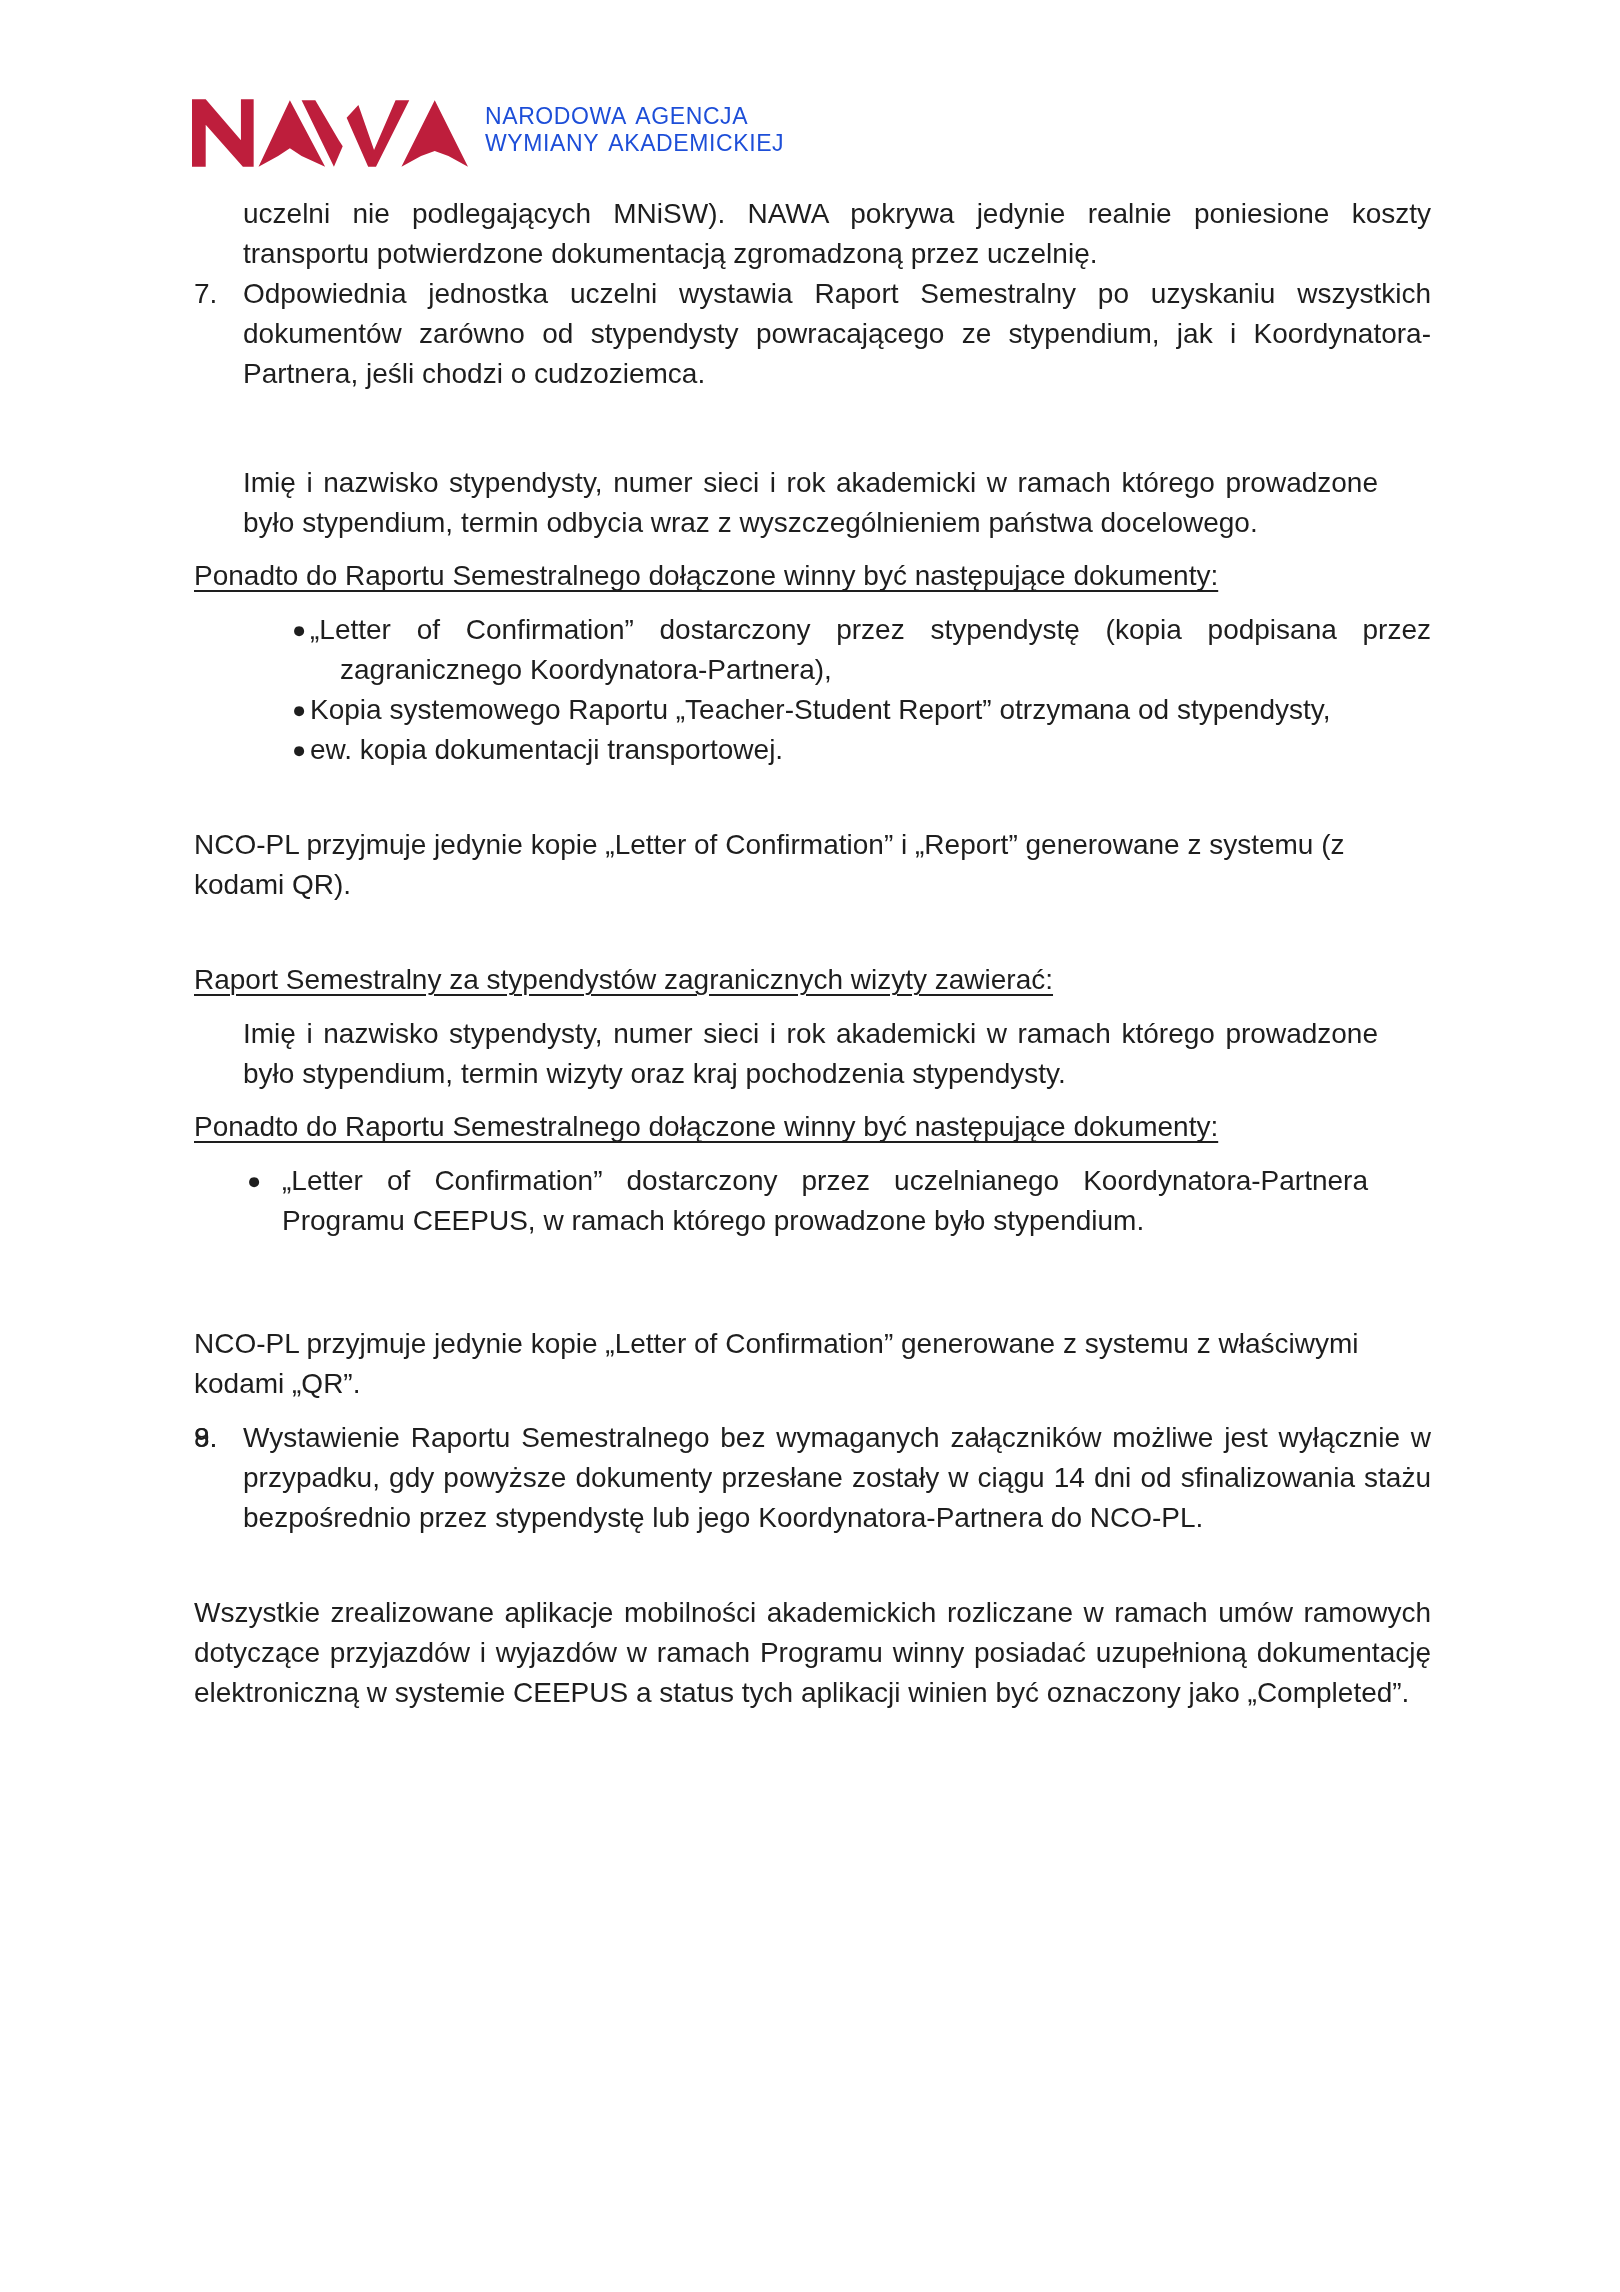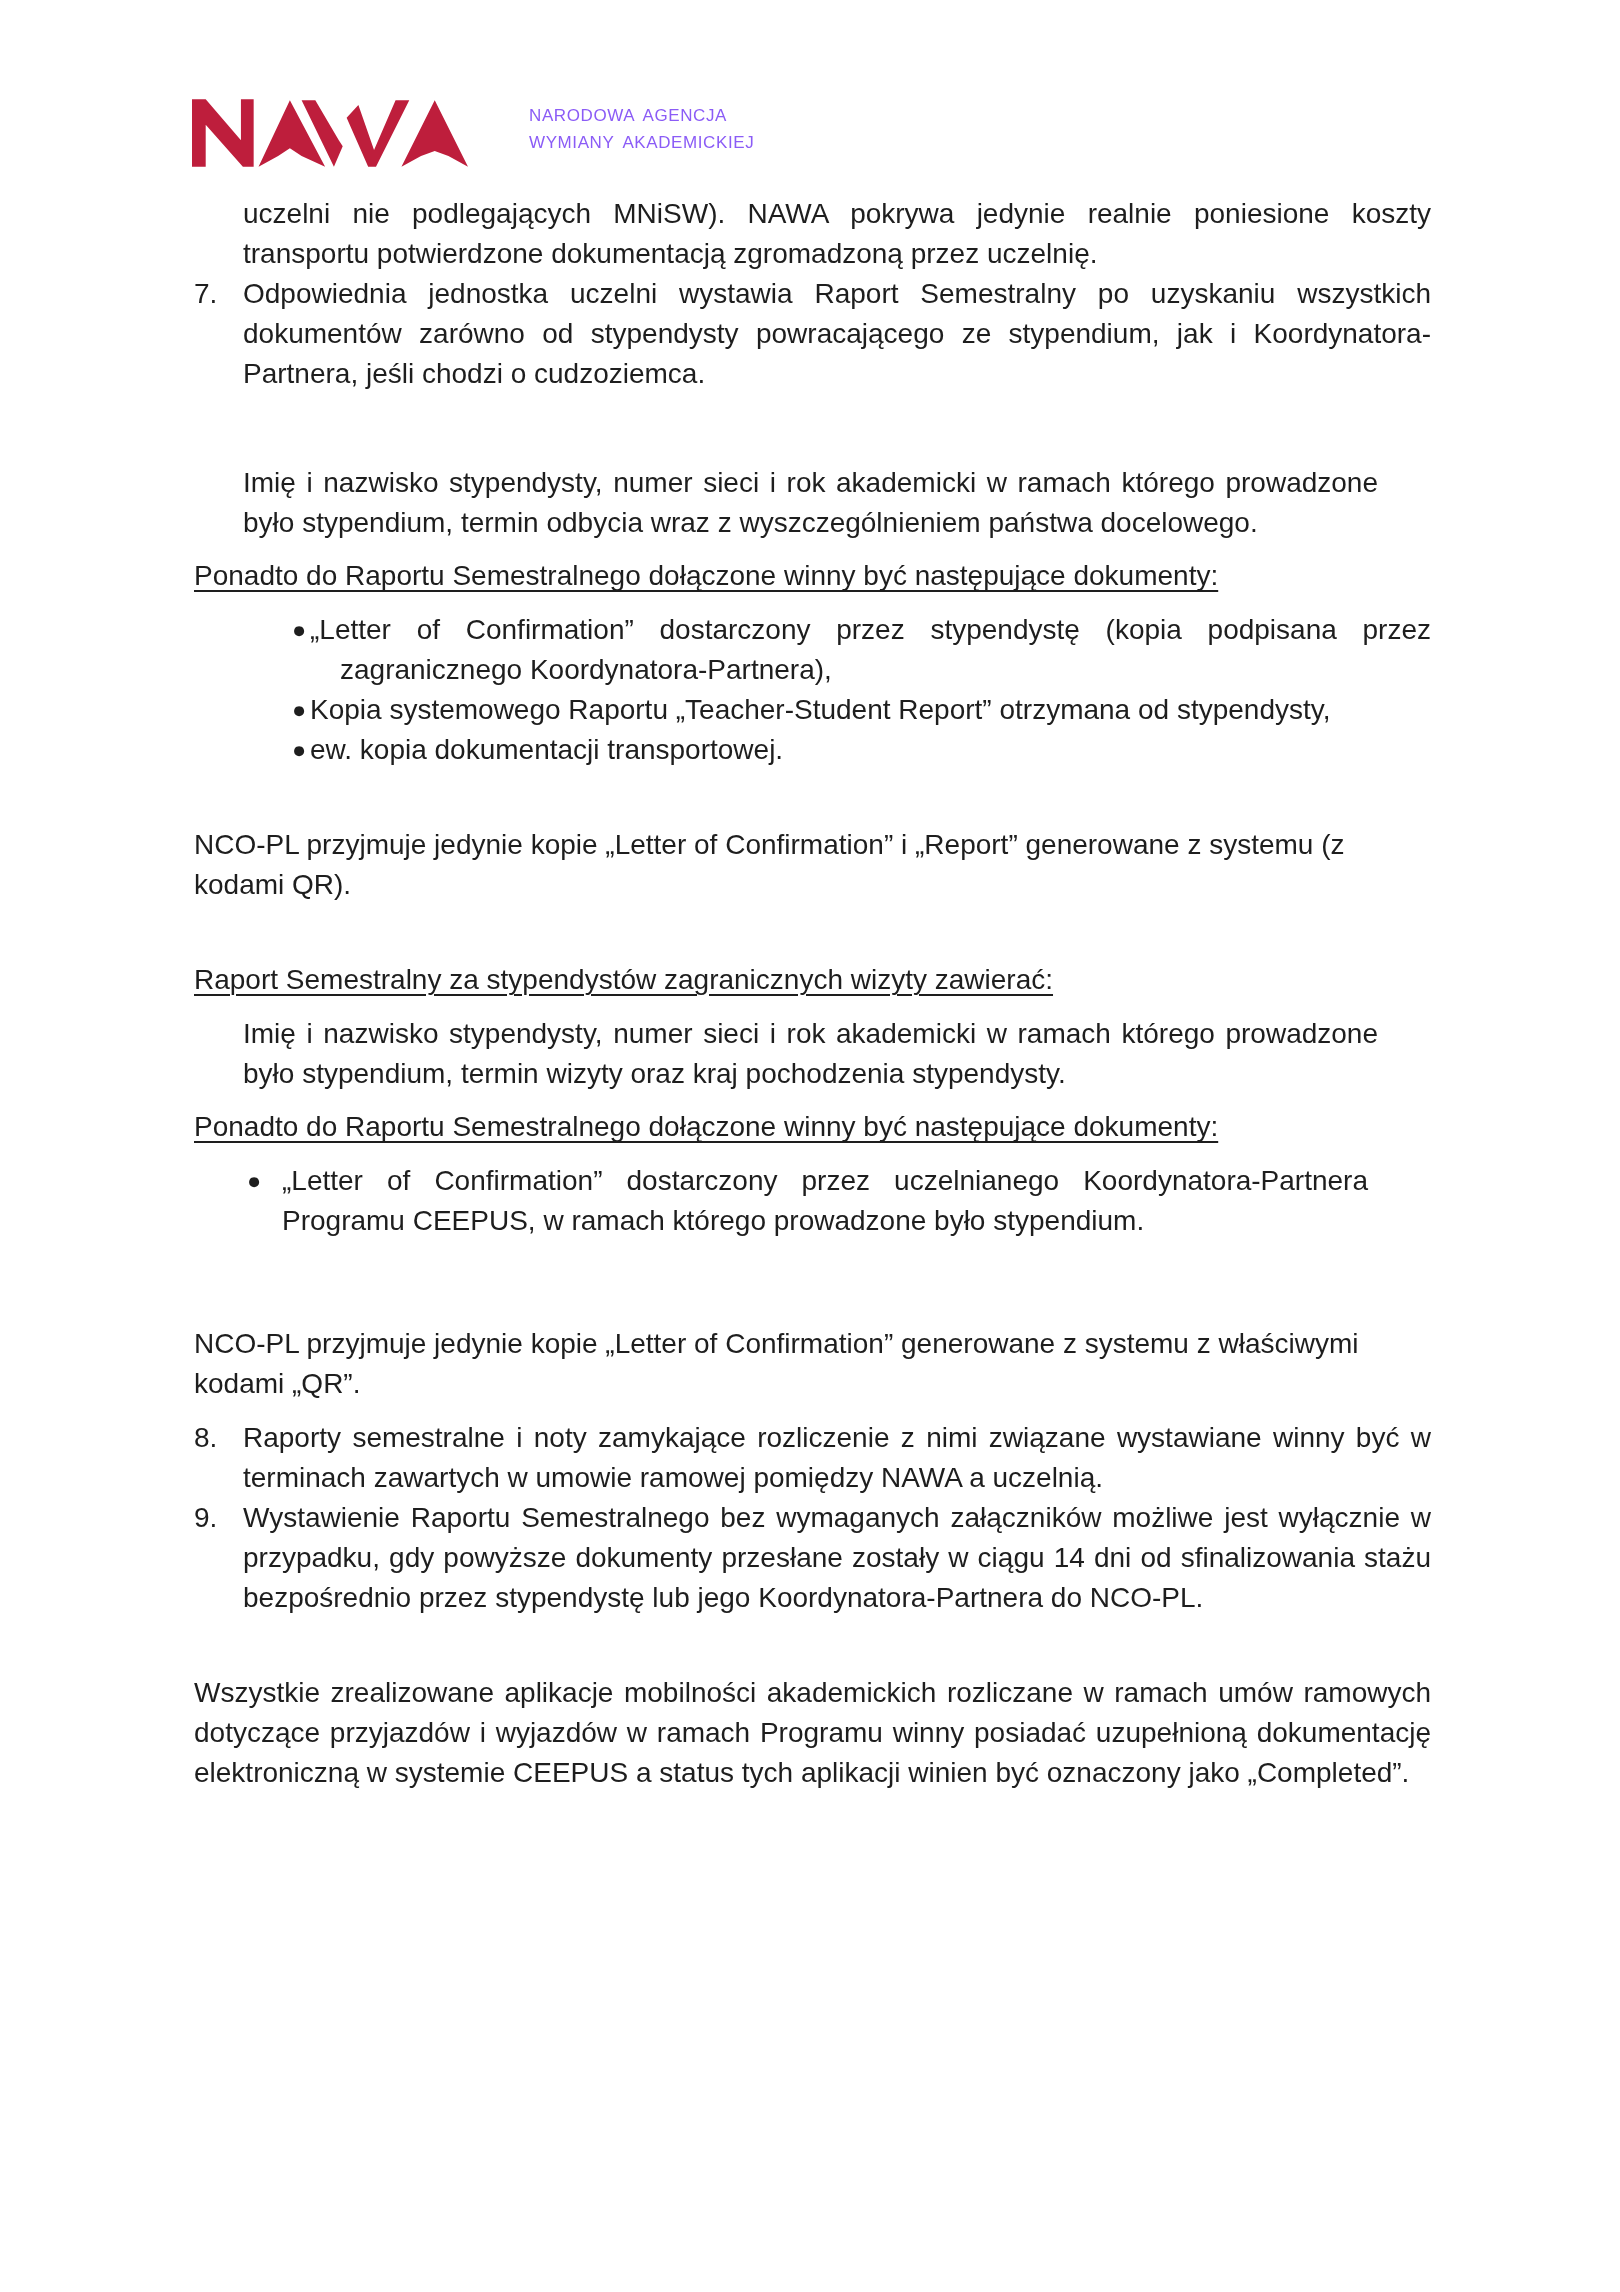--- a/index.html
+++ b/index.html
@@ -1,20 +1,20 @@
 <!DOCTYPE html>
 <html><head>
 <meta charset="utf-8">
 <style>
   html, body { margin: 0; padding: 0; background: #ffffff; }
   body { width: 1620px; height: 2293px; position: relative; overflow: hidden;
          font-family: "Liberation Sans", "DejaVu Sans", sans-serif; color: #1e1e1e; }
   .logo { position: absolute; left: 192px; top: 97px; width: 276px; height: 71px; }
-  .logo-text { position: absolute; left: 485px; top: 103px; font-size: 17px; line-height: 26.5px;
-               color: #8b5cf6; letter-spacing: 0.6px; word-spacing: 3.9px; margin-left: 44px; }
+  .logo-text { position: absolute; left: 485px; top: 103px; font-size: 23px; line-height: 26.5px;
+               color: #1d4ed8; letter-spacing: 0.6px; word-spacing: 3.9px; }
   .page { position: absolute; left: 194px; top: 194px; width: 1237px; font-size: 28px; line-height: 40px; }
   .p { margin: 0; text-align: justify; }
   .ol-item { position: relative; padding-left: 49px; text-align: justify; }
   .ol-num { position: absolute; left: 0; top: 0; }
   .cont { padding-left: 49px; text-align: justify; margin: 0; }
   .heading { text-decoration: underline; text-underline-offset: 4.9px; text-decoration-thickness: 1.5px; margin: 0; }
   .indent-p { padding-left: 49px; text-align: justify; margin: 0; width: 1135px; }
   .bl1 { position: relative; padding-left: 146px; width: 1091px; text-align: justify; }
   .bl1 .b { position: absolute; left: 98px; top: 0; font-size: 23.5px; }
   .bl2 { position: relative; padding-left: 88px; width: 1086px; text-align: justify; }
@@ -93,21 +93,20 @@
     <span class="b">●</span>
     <div>„Letter of Confirmation” dostarczony przez uczelnianego Koordynatora-Partnera Programu CEEPUS, w ramach którego prowadzone było stypendium.</div>
   </div>
 
   <div class="gap-l"></div>
   <p class="p w938" style="text-align:left;margin-top:28px;">NCO-PL przyjmuje jedynie kopie „Letter of Confirmation” generowane z systemu z właściwymi kodami „QR”.</p>
   <div class="gap-s"></div>
 
   <div class="ol-item">
     <span class="ol-num">8.</span>
-    <span>Raporty semestralne i noty zamykające rozliczenie z nimi związane  wystawiane winny być w terminach zawartych w umowie ramowej pomiędzy NAWA a uczelnią.</span>
   </div>
   <div class="ol-item">
     <span class="ol-num">9.</span>
     <span>Wystawienie Raportu Semestralnego bez wymaganych załączników możliwe jest wyłącznie w przypadku, gdy powyższe dokumenty przesłane zostały w ciągu 14 dni od sfinalizowania stażu bezpośrednio przez stypendystę lub jego Koordynatora-Partnera do NCO-PL.</span>
   </div>
 
   <div class="gap-l"></div>
   <p class="p">Wszystkie zrealizowane aplikacje mobilności akademickich rozliczane w ramach umów ramowych dotyczące przyjazdów i wyjazdów w ramach Programu winny posiadać uzupełnioną dokumentację elektroniczną w systemie CEEPUS a status tych aplikacji winien być oznaczony jako „Completed”.</p>
 </div>
 

